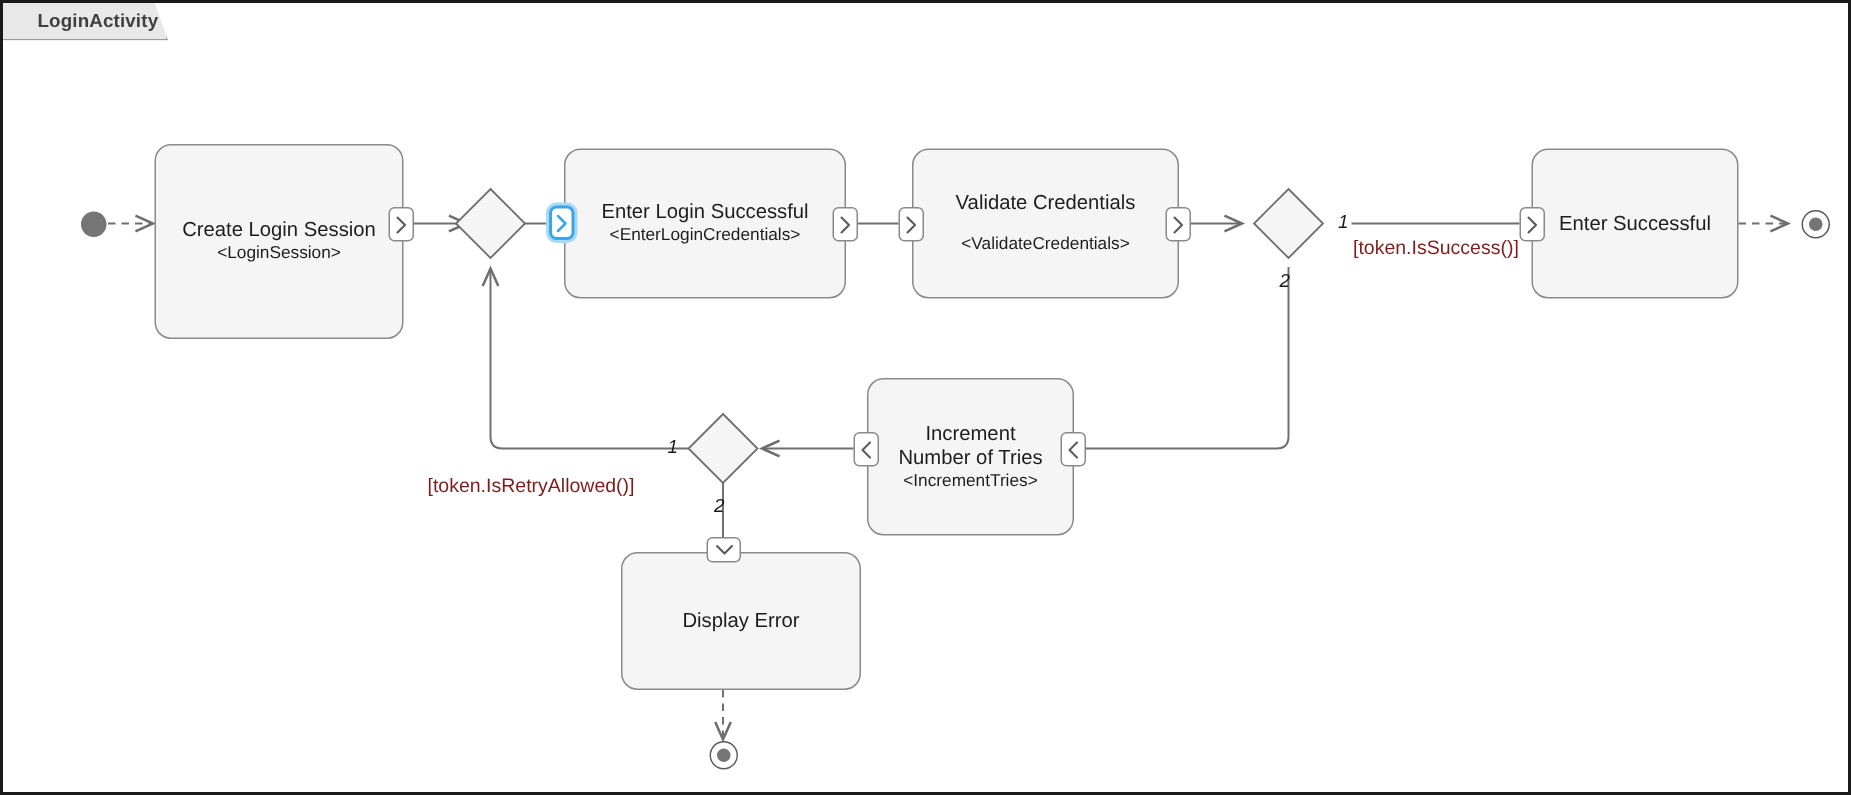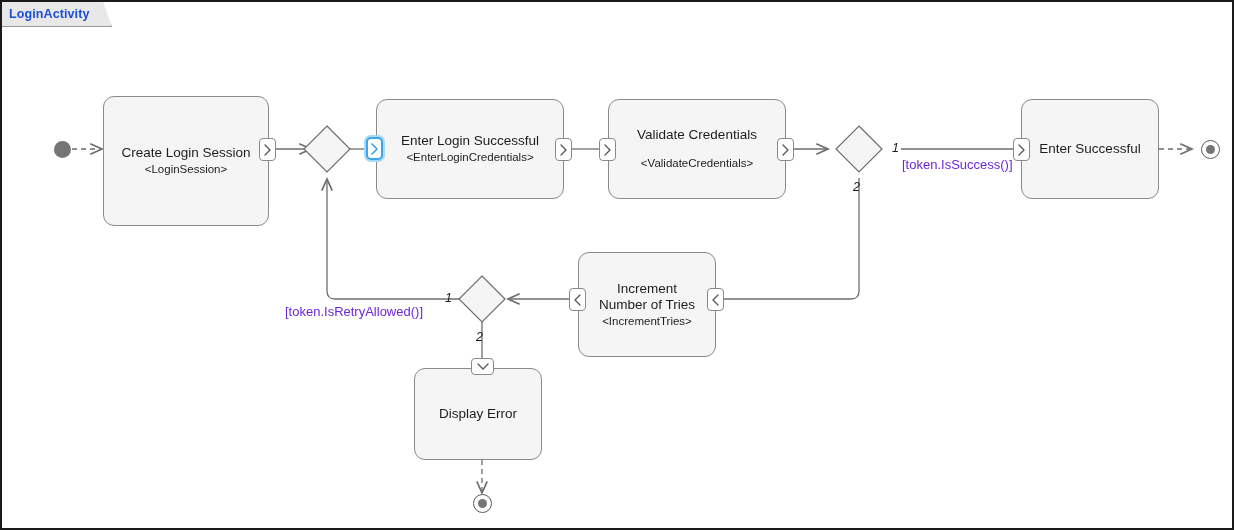--- a/index.html
+++ b/index.html
@@ -28,22 +28,22 @@
     border-right: 1px solid #9a9a9a;
     border-bottom: 1px solid #9a9a9a;
     clip-path: polygon(0 0, 92% 0, 100% 100%, 0 100%);
     display: flex;
     align-items: center;
     box-sizing: border-box;
   }
   #frame-tab-label {
     font-size: 12.5px;
     font-weight: bold;
-    color: #1d4ed8;
-    padding-left: 7px;
+    color: #404040;
+    padding-left: 23px;
     letter-spacing: 0.1px;
     white-space: nowrap;
   }
   
   #edges {
     position: absolute;
     left: 0;
     top: 0;
     width: 1234px;
     height: 530px;
@@ -131,21 +131,21 @@
     position: absolute;
     font-size: 12.5px;
     font-style: italic;
     color: #1a1a1a;
     white-space: nowrap;
     z-index: 4;
   }
   .guard-label {
     position: absolute;
     font-size: 13px;
-    color: #6d28d9;
+    color: #7f1d1d;
     white-space: nowrap;
     z-index: 4;
   }
 </style>
 </head>
 <body>
 
 <div id="canvas">
 
   <div id="frame-tab">
@@ -255,32 +255,32 @@
     <svg width="9" height="12" viewBox="0 0 9 12">
       <path d="M7,1 L2,6 L7,11" fill="none" stroke="#5a5a5a" stroke-width="1.4" stroke-linecap="round" stroke-linejoin="round"></path>
     </svg>
   </div>
   <div class="pin" style="left:705px; top:286px;">
     <svg width="9" height="12" viewBox="0 0 9 12">
       <path d="M7,1 L2,6 L7,11" fill="none" stroke="#5a5a5a" stroke-width="1.4" stroke-linecap="round" stroke-linejoin="round"></path>
     </svg>
   </div>
 
-  <div class="node" style="left:412px; top:366px; width:128px; height:92px;">
+  <div class="node" style="left:412px; top:366px; width:160px; height:92px;">
     <div class="node-title">Display Error</div>
   </div>
   <div class="pin horizontal-flat" style="left:469px; top:356px;">
     <svg width="12" height="9" viewBox="0 0 12 9">
       <path d="M1,2 L6,7 L11,2" fill="none" stroke="#5a5a5a" stroke-width="1.4" stroke-linecap="round" stroke-linejoin="round"></path>
     </svg>
   </div>
 
   <div class="final-node" style="left:471px; top:492px;"></div>
 
   <div class="branch-label" style="left:890px; top:139px;">1</div>
   <div class="branch-label" style="left:851px; top:178px;">2</div>
   <div class="guard-label" style="left:900px; top:155px;">[token.IsSuccess()]</div>
 
   <div class="branch-label" style="left:443px; top:289px;">1</div>
   <div class="branch-label" style="left:474px; top:328px;">2</div>
-  <div class="guard-label" style="left:283px; top:302px;">[token.IsRetryAllowed()]</div>
+  <div class="guard-label" style="left:283px; top:314px;">[token.IsRetryAllowed()]</div>
 
 </div>
 
 </body></html>

